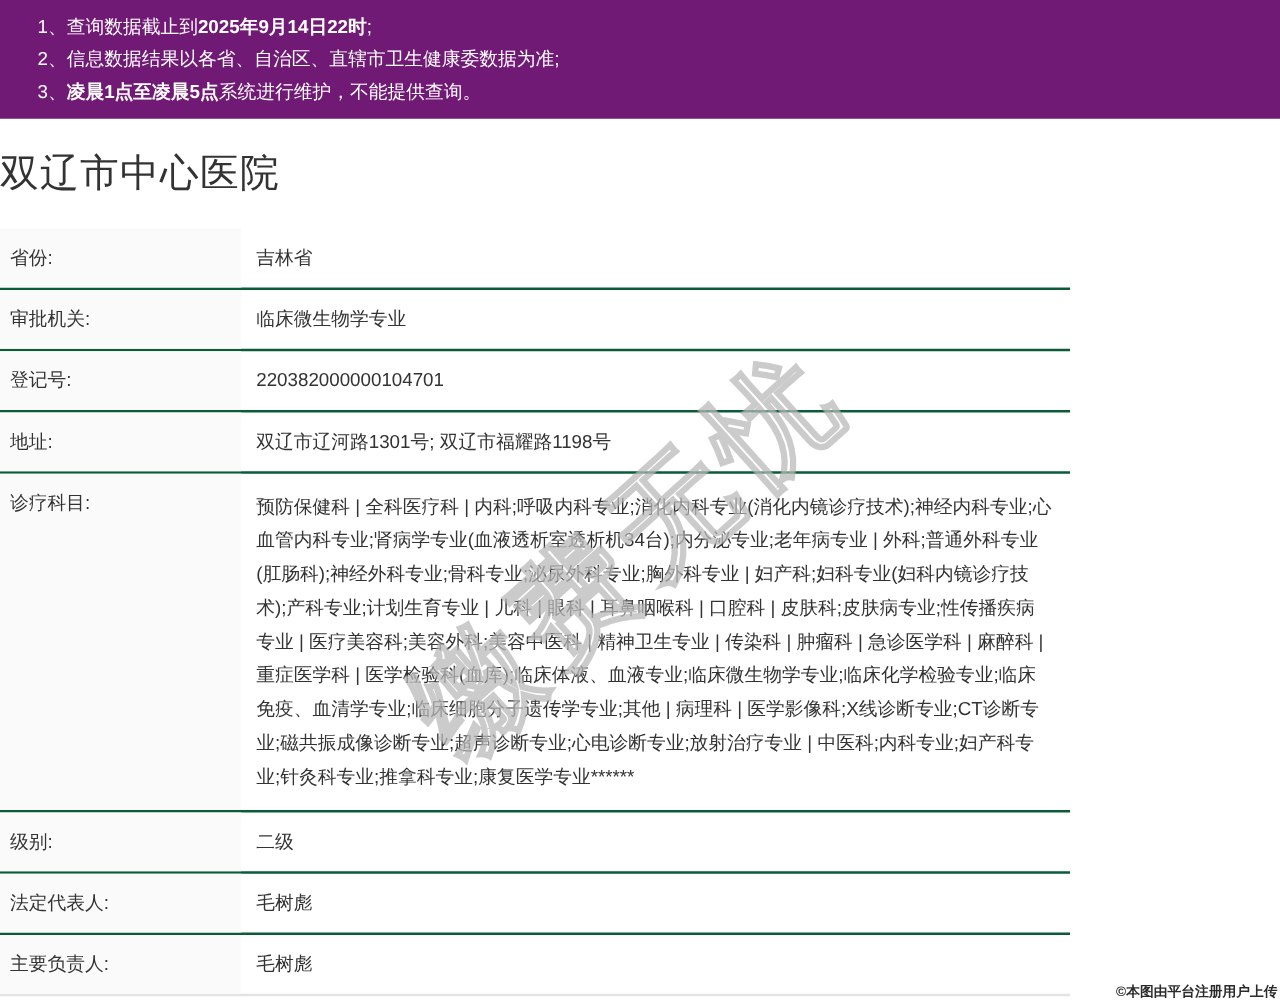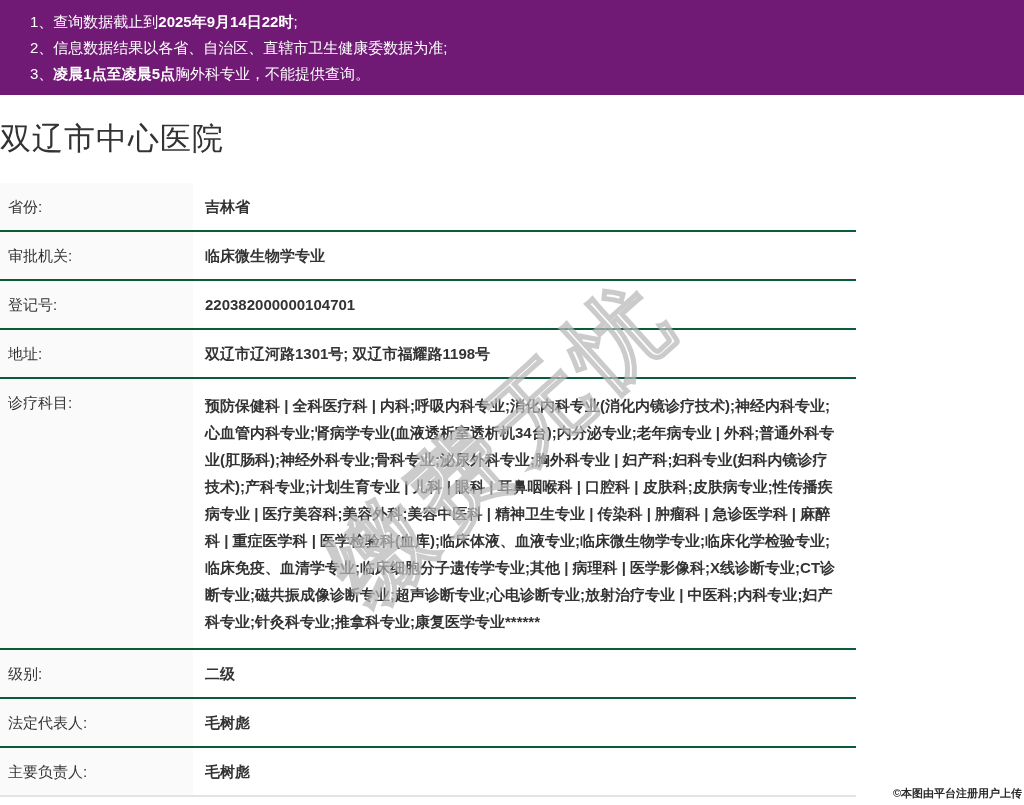--- a/index.html
+++ b/index.html
@@ -14,21 +14,21 @@
 
   
   .title-wrap { height:88px; display:flex; align-items:center; justify-content:flex-start; }
   .page-title { font-size:31px; color:#333; font-weight:400; letter-spacing:1px; }
 
   
   .detail-table { width:856px; }
   .row { display:flex; border-bottom:2px solid #0a5c38; color:#333; font-size:15px; }
   .row:last-child { border-bottom:2px solid #e3e3e3;justify-content:flex-end; }
   .cell-label { width:193px; flex:0 0 193px; background:#fafafa; padding:14px 8px 13px 8px; line-height:20px; }
-  .cell-value { flex:1; padding:14px 14px 0 12px; line-height:20px;font-weight:bold; }
+  .cell-value { flex:1; padding:14px 14px 0 12px; line-height:20px; }
   .row.tall .cell-value { line-height:27px; padding-top:13px; padding-bottom:13px; }
 
   
   .btn-wrap { text-align:center; margin-top:16px; }
   .close-btn { display:inline-block; width:247px; height:40px; background:#3a80c0;
     border:none; border-radius:4px; color:#fff; font-size:16px; cursor:pointer;
     font-family:"Liberation Sans", sans-serif; text-shadow:0 0 1px rgba(255,255,255,.6); }
 
   
   .watermark { position:absolute; left:292px; top:378px; z-index:5;
@@ -45,21 +45,21 @@
 <body>
 
 <div class="banner">
   <div class="notice-line">
     <span>1、</span><span>查询数据截止到</span><span class="n-bold">2025年9月14日22时</span><span>;</span>
   </div>
   <div class="notice-line">
     <span>2、</span><span>信息数据结果以各省、自治区、直辖市卫生健康委数据为准;</span><span class="n-bold"></span><span></span>
   </div>
   <div class="notice-line">
-    <span>3、</span><span></span><span class="n-bold">凌晨1点至凌晨5点</span><span>胸外科专业，不能提供查询。</span>
+    <span>3、</span><span></span><span class="n-bold">凌晨1点至凌晨5点</span><span>系统进行维护，不能提供查询。</span>
   </div>
 </div>
 
 <div class="title-wrap">
   <div class="page-title">双辽市中心医院</div>
 </div>
 
 <div class="detail-table">
   <div class="row">
     <div class="cell-label">省份:</div>

